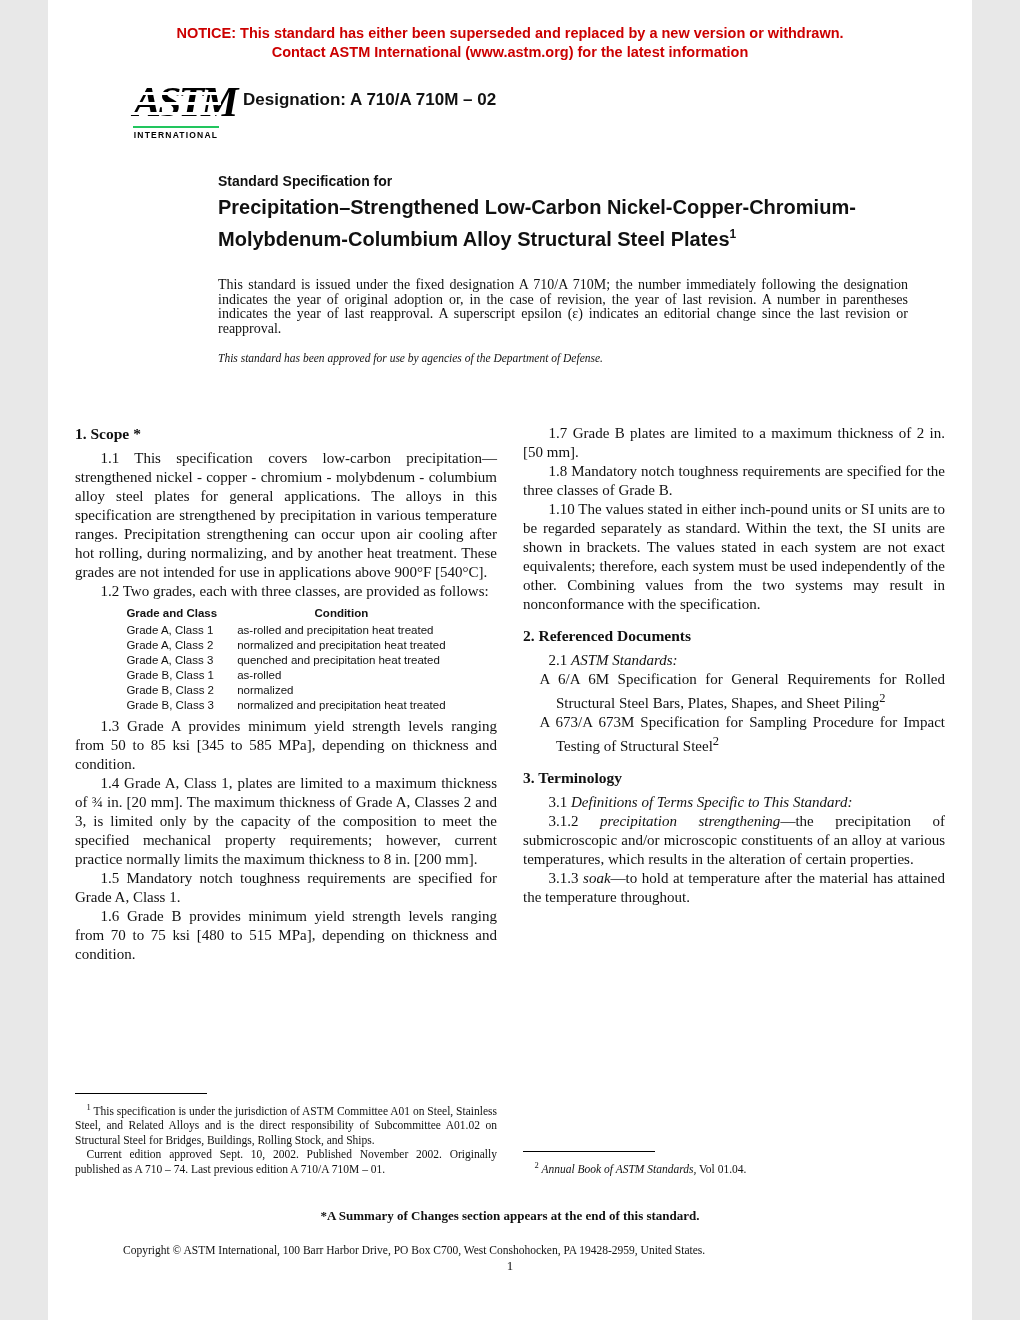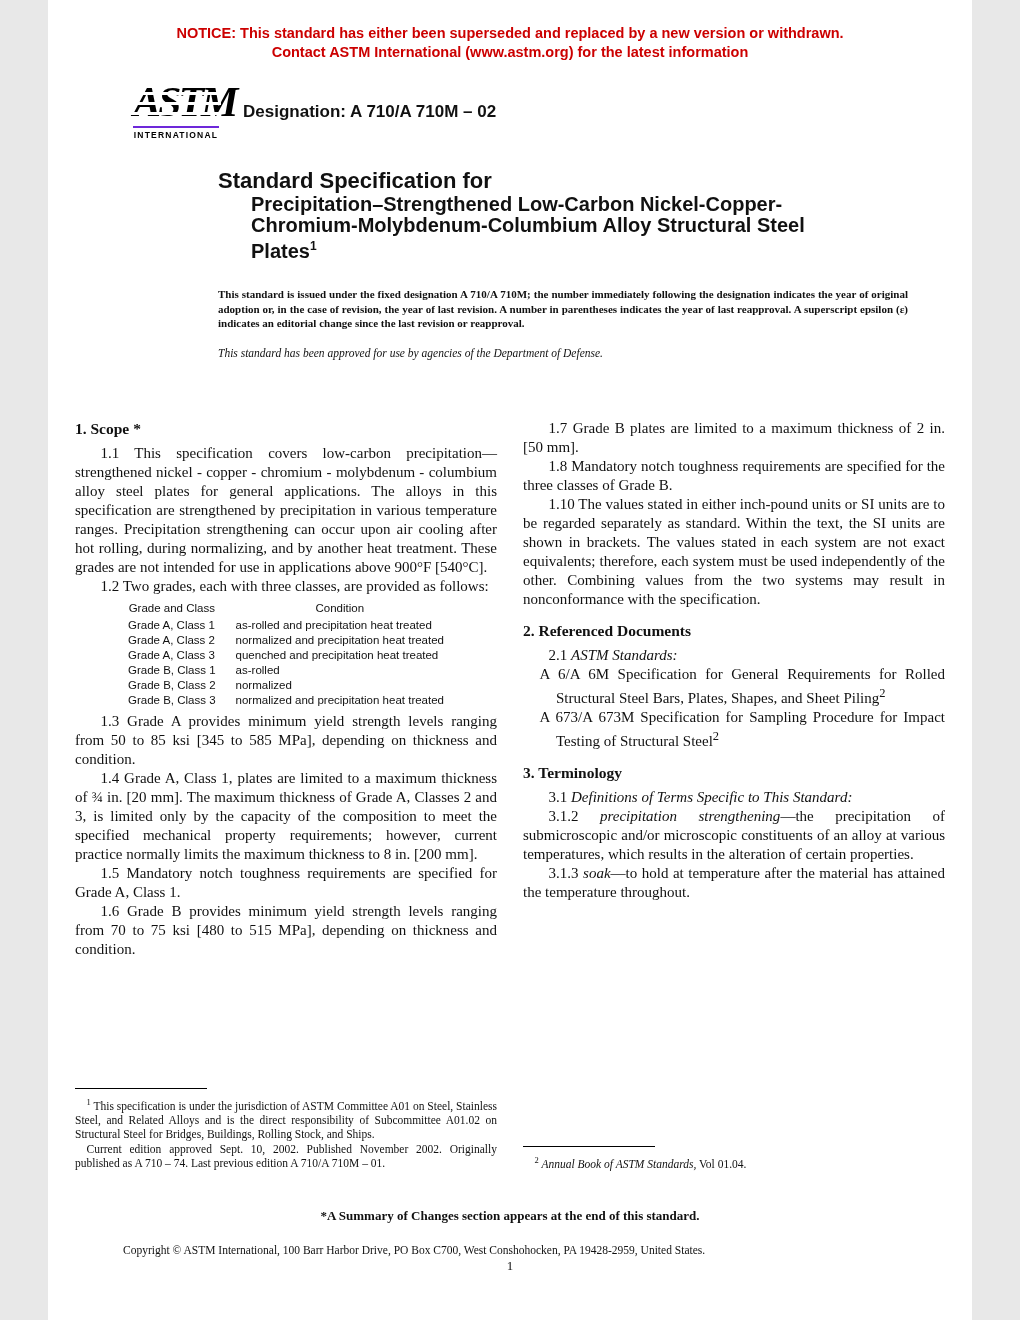--- a/index.html
+++ b/index.html
@@ -31,47 +31,46 @@
     font-family:"Liberation Serif", serif;
     font-weight:bold; font-style:italic;
     font-size:42px; line-height:44px;
     letter-spacing:-3px;
     color:#000;
   }
   .logo-stripe { position:absolute; left:-2px; right:-2px; height:3px; background:#fff; }
   .logo-stripe.s1 { top:12px; } .logo-stripe.s2 { top:22px; } .logo-stripe.s3 { top:32px; }
   .logo-sub {
     margin-top:2px;
-    border-top:2px solid #6d28d9;
+    border-top:2px solid #22c55e;
     padding-top:2px;
     font-family:"Liberation Sans", sans-serif;
     font-weight:bold; font-size:8.5px; letter-spacing:1.2px;
     color:#000;
   }
   .designation {
-    margin:22px 0 0 24px;
+    margin:10px 0 0 24px;
     font-family:"Liberation Sans", sans-serif;
     font-weight:bold; font-size:17px;
   }
   
   .title-block {
     margin:28px 0 0 170px;
     width:655px;
     font-family:"Liberation Sans", sans-serif;
     font-weight:bold;
   }
-  .title-prefix { font-size:22px; line-height:26px; }
-  .title-main { font-size:20px; line-height:21px;margin-left:33px; }
+  .title-prefix { font-size:14px; line-height:26px; }
+  .title-main { font-size:20px; line-height:27px; }
   .title-main sup { font-size:12px; }
   
   .preamble {
     margin:26px 0 0 170px; width:690px;
-    font-size:11px; line-height:14.5px;
+    font-size:14px; line-height:14.5px;
     text-align:justify;
-    font-weight:bold;
   }
   .dod {
     margin:16px 0 0 170px; width:690px;
     font-style:italic; font-size:11.5px;
   }
   
   .body-cols {
     margin:32px auto 0;
     width:870px;
     display:flex; gap:26px;
@@ -86,21 +85,21 @@
   p.body { margin:0; text-indent:1.7em; text-align:justify; }
   p.refdoc { margin:0; padding-left:2.2em; text-indent:-1.1em; text-align:justify; }
   .ital { font-style:italic; }
   
   .grade-table {
     margin:5px auto 4px;
     border-collapse:collapse;
     font-family:"Liberation Sans", sans-serif;
     font-size:11.5px; line-height:15px;
   }
-  .grade-table th { font-weight:normal; padding:0 10px 2px; }
+  .grade-table th { font-weight:bold; padding:0 10px 2px; }
   .grade-table td { padding:0 10px; text-align:left; white-space:nowrap; }
   
   .footnote-block { margin-top:auto; }
   .fn-rule { width:132px; border:0; border-top:1px solid #000; margin:0 0 6px 0; }
   .footnote p { margin:0; text-indent:1em; font-size:11.5px; line-height:14.5px; text-align:justify; }
   .footnote sup { font-size:8.5px; }
   
   .footer-summary {
     position:absolute; top:1208px; left:0; width:100%;
     text-align:center; font-weight:bold; font-size:13px;

